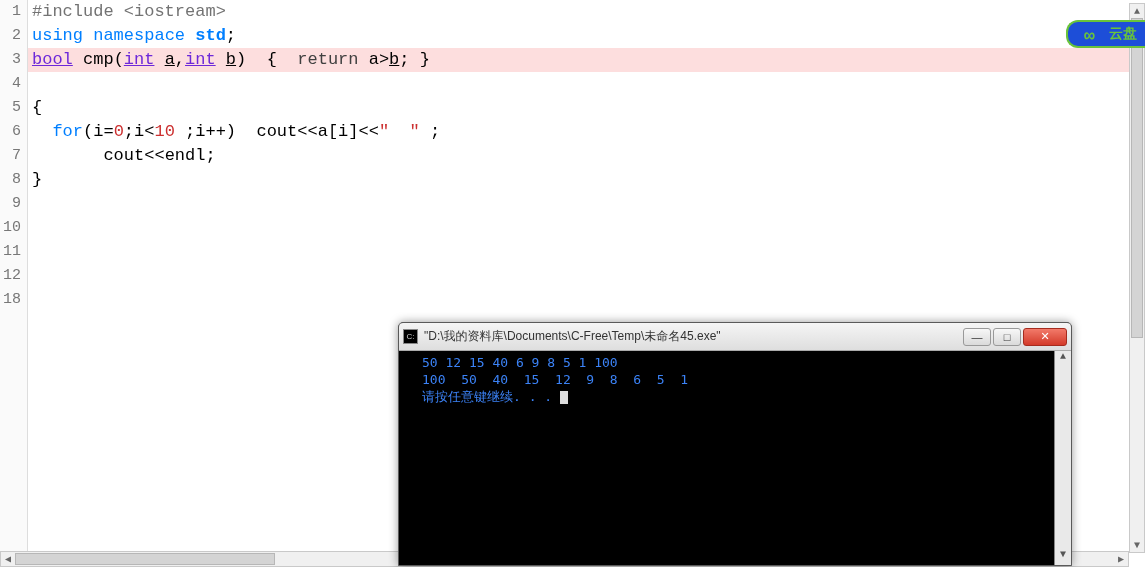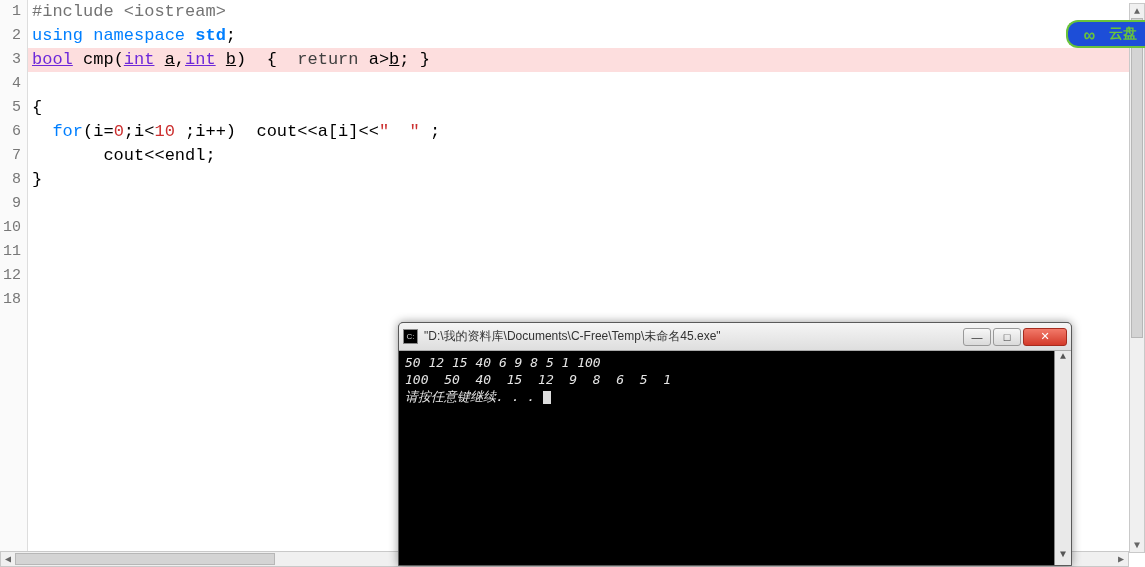--- a/index.html
+++ b/index.html
@@ -160,27 +160,26 @@
     color: #fff;
     width: 44px;
   }
   .console-body {
     flex: 1;
     display: flex;
     background: #000;
   }
   .console-content {
     flex: 1;
-    padding: 3px 6px;
-    color: #e5e5e5;
+    padding: 3px 23px;
+    color: #3b82f6;
     font-family: "NSimSun","SimSun","Consolas",monospace;
     font-size: 13px;
     line-height: 17px;
     white-space: pre;
-    font-style: italic;
   }
   .console-scroll {
     width: 17px;
     background: #e9e9e9;
     border-left: 1px solid #888;
     position: relative;
   }
   .console-scroll .arrow { position: absolute; left: 0; right: 0; height: 16px; text-align: center; color: #555; font-size: 10px; }
   .console-scroll .arrow.top { top: 0; }
   .console-scroll .arrow.bottom { bottom: 0; }

